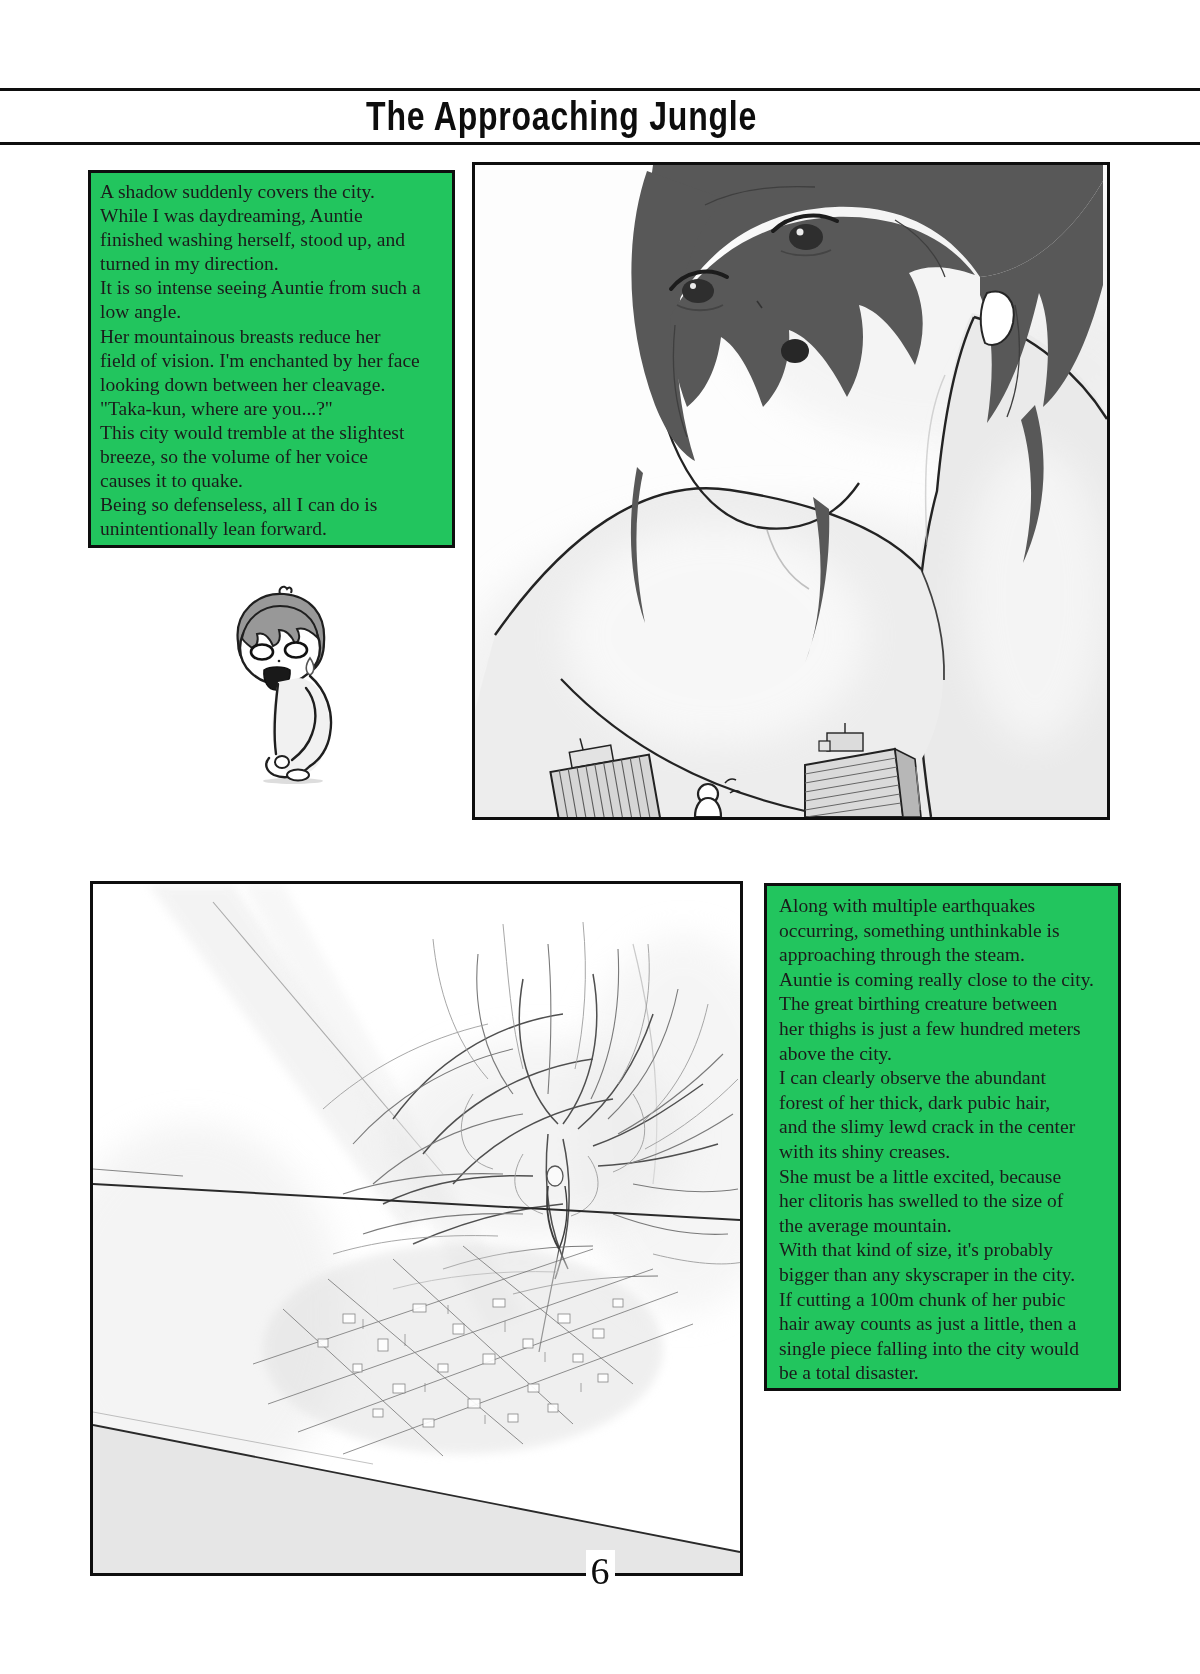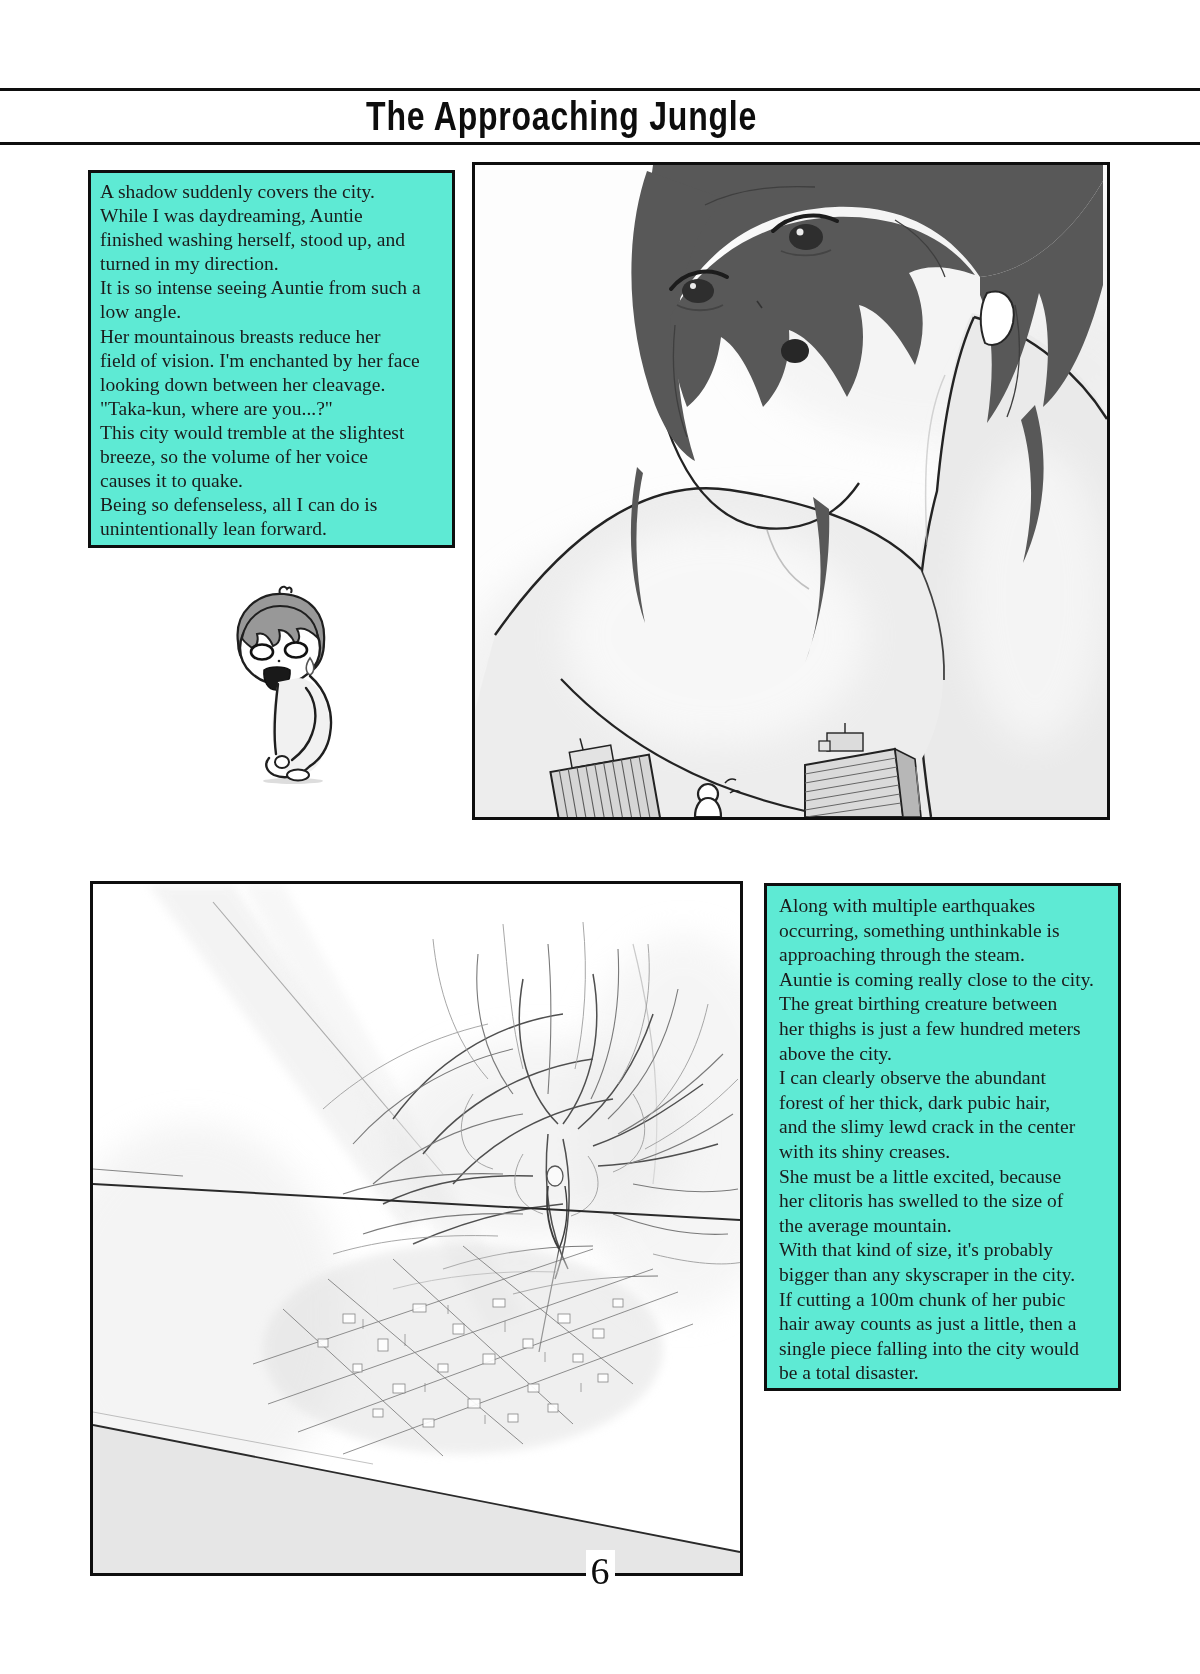--- a/index.html
+++ b/index.html
@@ -5,21 +5,21 @@
   html,body{margin:0;padding:0;background:#ffffff;}
   .page{position:relative;width:1200px;height:1674px;background:#fff;overflow:hidden;
         font-family:"Liberation Serif",serif;color:#161616;}
   .rule{position:absolute;left:0;width:1200px;height:3px;background:#0e0e0e;}
   .rule-top{top:88px;}
   .rule-bottom{top:142px;}
   .title-wrap{position:absolute;top:93px;left:-38px;width:1200px;text-align:center;}
   .title-wrap span{display:inline-block;transform:scaleX(.78);transform-origin:center;
         font-family:"Liberation Sans",sans-serif;font-weight:bold;font-size:41px;color:#0d0d0d;
         letter-spacing:1px;white-space:nowrap;}
-  .textbox{position:absolute;box-sizing:border-box;border:3px solid #0e0e0e;background:#5eead4;
+  .textbox{position:absolute;box-sizing:border-box;border:3px solid #0e0e0e;background:#22c55e;
         font-size:19.5px;white-space:pre-line;overflow:hidden;color:#1b1b1b;}
   .tb-tl{left:88px;top:170px;width:367px;height:378px;padding:7px 5px 0 9px;line-height:24.1px;}
   .tb-br{left:756px;top:883px;width:357px;height:508px;padding:8px 5px 0 12px;line-height:24.6px;margin-left:8px;}
   .panel{position:absolute;box-sizing:border-box;border:3px solid #0e0e0e;background:#fff;}
   .panel-tr{left:472px;top:162px;width:638px;height:658px;}
   .panel-bl{left:90px;top:881px;width:653px;height:695px;}
   .panel svg,.chibi svg{display:block;width:100%;height:100%;}
   .chibi{position:absolute;left:218px;top:584px;width:130px;height:200px;}
   .pagenum{position:absolute;left:566px;top:1549px;width:68px;text-align:center;z-index:6;
         font-family:"Liberation Serif",serif;font-size:38px;color:#0d0d0d;}

